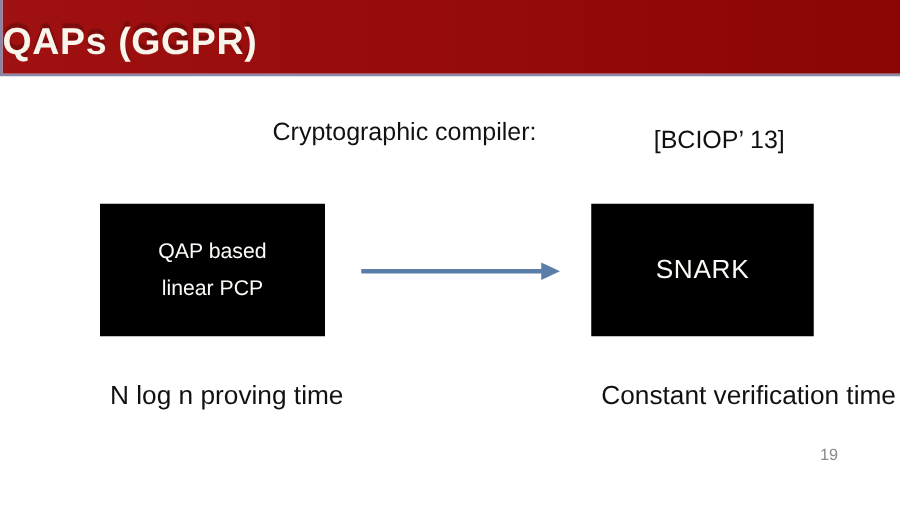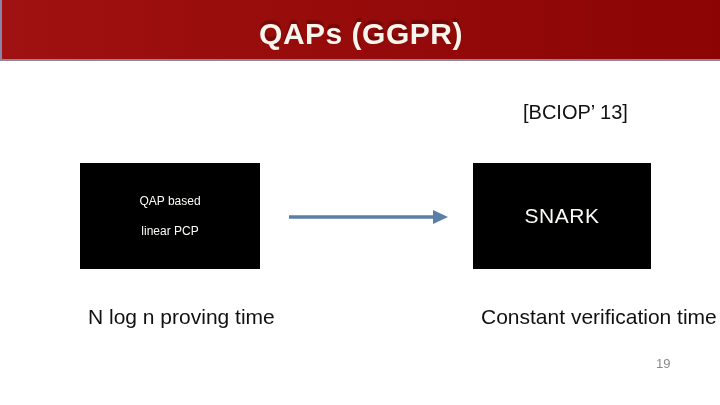--- a/index.html
+++ b/index.html
@@ -8,21 +8,21 @@
     width:720px;height:405px;
     background:#ffffff;
     font-family:"Liberation Sans", sans-serif;
     overflow:hidden;
   }
   .slide-header{
     position:absolute;left:0;top:0;width:720px;height:61px;
     box-sizing:border-box;
     border-bottom:2px solid #8B87A8;
     border-left:2px solid #8A84A6;
-    display:flex;align-items:center;justify-content:center;
+    display:flex;align-items:center;
   }
   .slide-title{
     margin:0;padding-top:8px;
     font-size:30px;font-weight:bold;
     color:#F8F5EC;
     letter-spacing:0.5px;
     text-shadow:0 -4px 1px rgba(0,0,0,0.22);
   }
   .compiler-text{
     position:absolute;left:218px;top:92px;
@@ -31,21 +31,21 @@
   .citation{
     position:absolute;left:523px;top:101px;
     font-size:20px;color:#111111;text-align:center;
   }
   .flow-box{
     position:absolute;top:163px;height:106px;
     background:#000000;color:#FCFBF7;
     display:flex;flex-direction:column;align-items:center;justify-content:center;
     text-align:center;
   }
-  .flow-box.left{left:80px;width:180px;font-size:12px;line-height:30px;}
+  .flow-box.left{left:80px;width:180px;font-size:17px;line-height:30px;}
   .flow-box.right{left:473px;width:178px;font-size:21px;letter-spacing:0.5px;}
   .flow-arrow{
     position:absolute;left:285px;top:207px;
   }
   .caption{
     position:absolute;top:305px;
     font-size:21px;color:#111111;white-space:nowrap;
   }
   .caption.left{left:88px;}
   .caption.right{left:445px;margin-left:36px;}
@@ -57,20 +57,21 @@
 </head>
 <body>
 
 <div class="slide">
 
   <div class="slide-header" style="background: linear-gradient(90deg, rgb(160, 17, 17), rgb(140, 4, 4));">
     <h1 class="slide-title" style="color: rgb(248, 245, 236);">QAPs (GGPR)</h1>
   </div>
 
   <div class="compiler-text">
+    <div>Cryptographic compiler:</div>
   </div>
 
   <div class="citation">[BCIOP’ 13]</div>
 
   <div class="flow-box left" style="background: rgb(0, 0, 0);">
     <div>QAP based</div>
     <div>linear PCP</div>
   </div>
 
   <svg class="flow-arrow" width="166" height="20" viewBox="0 0 166 20">

